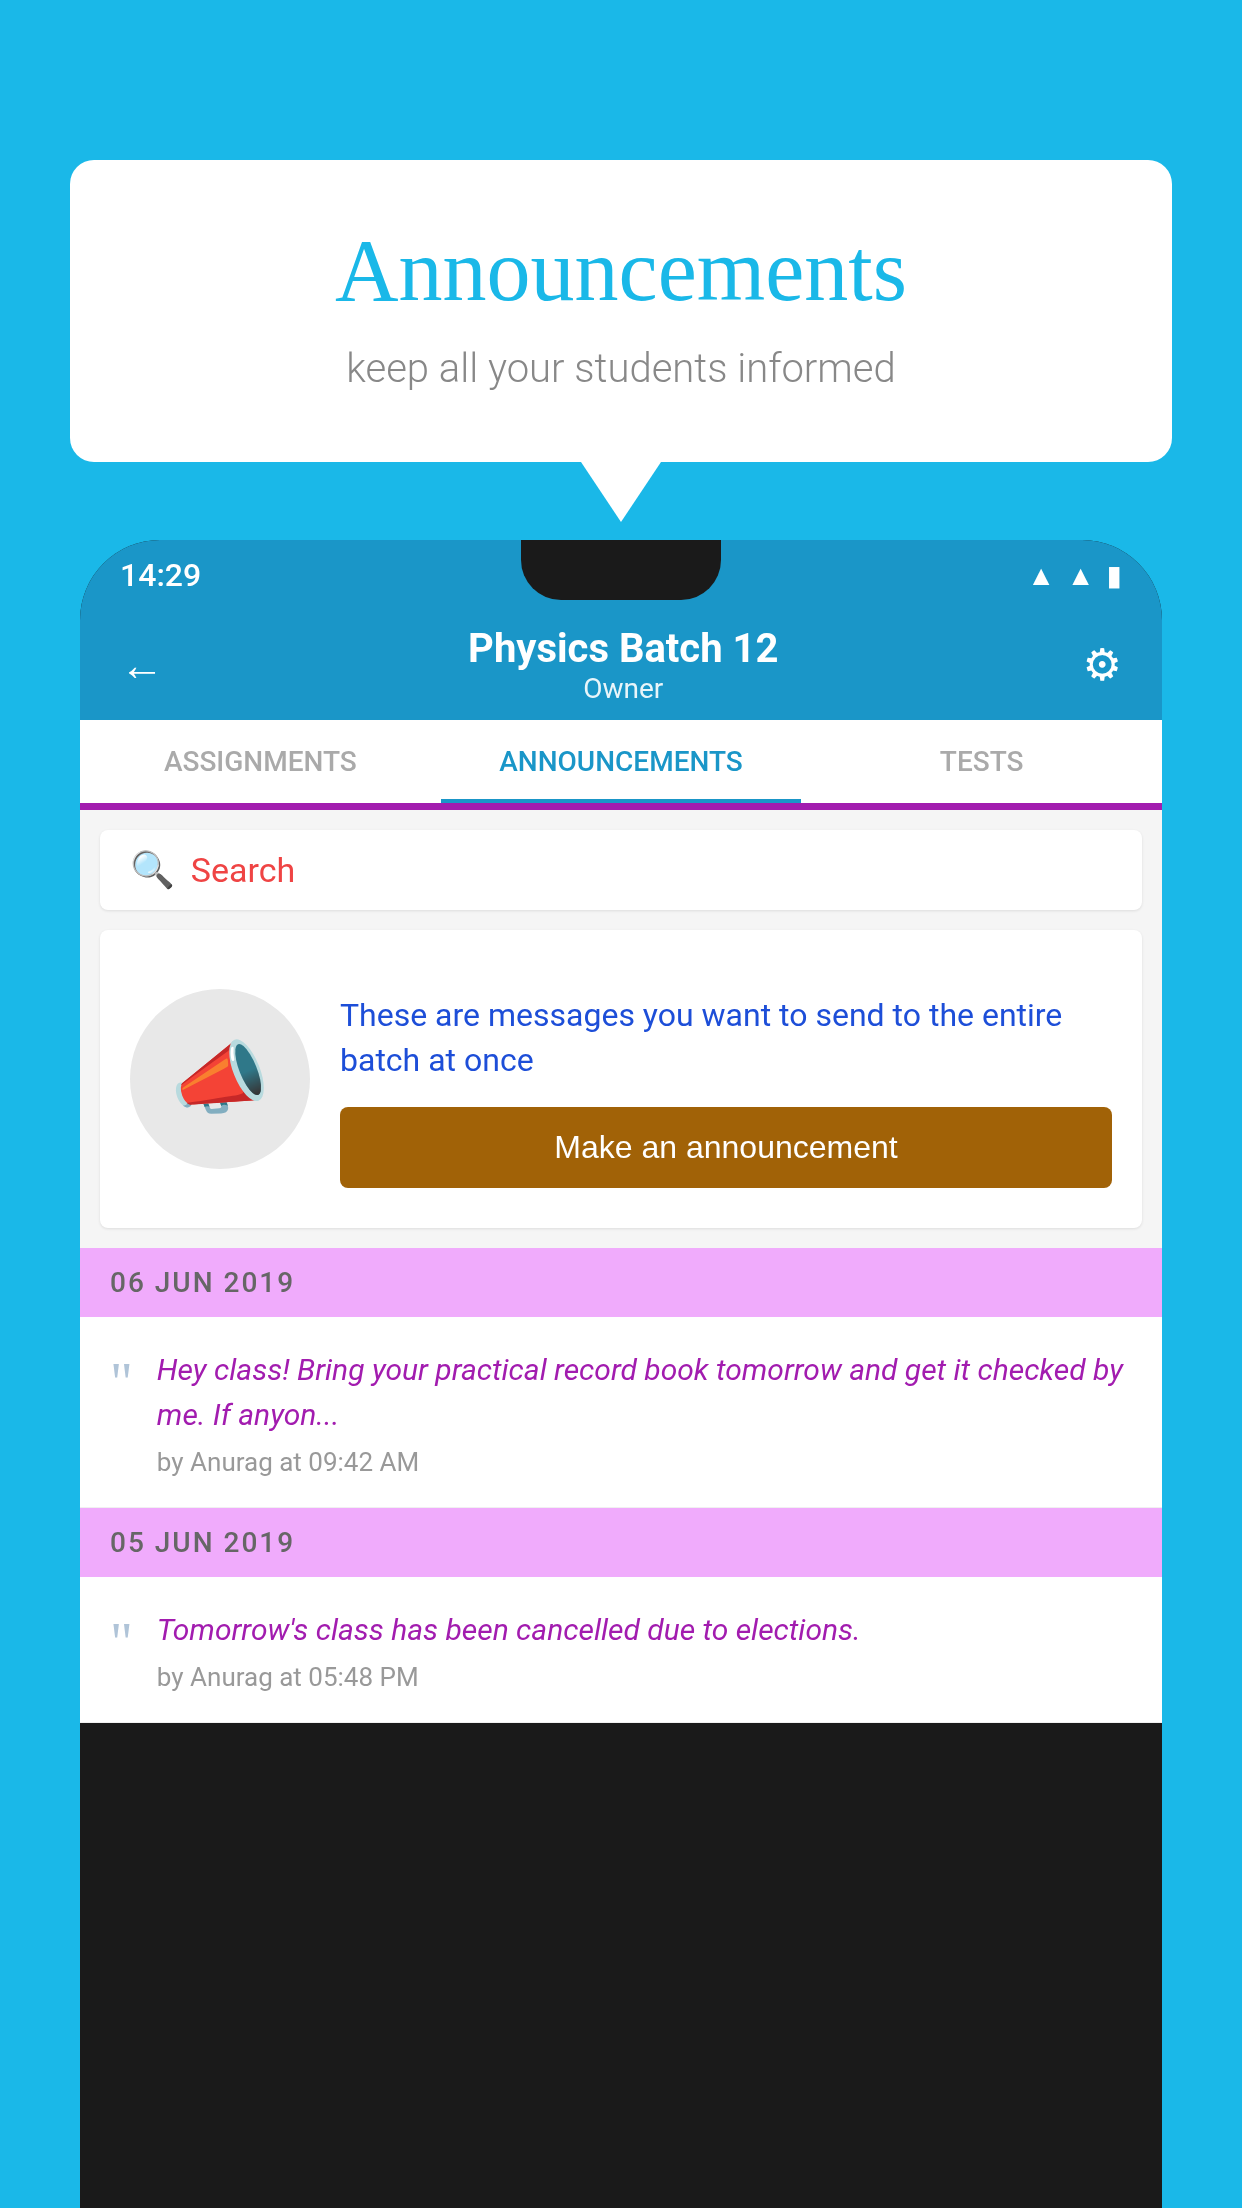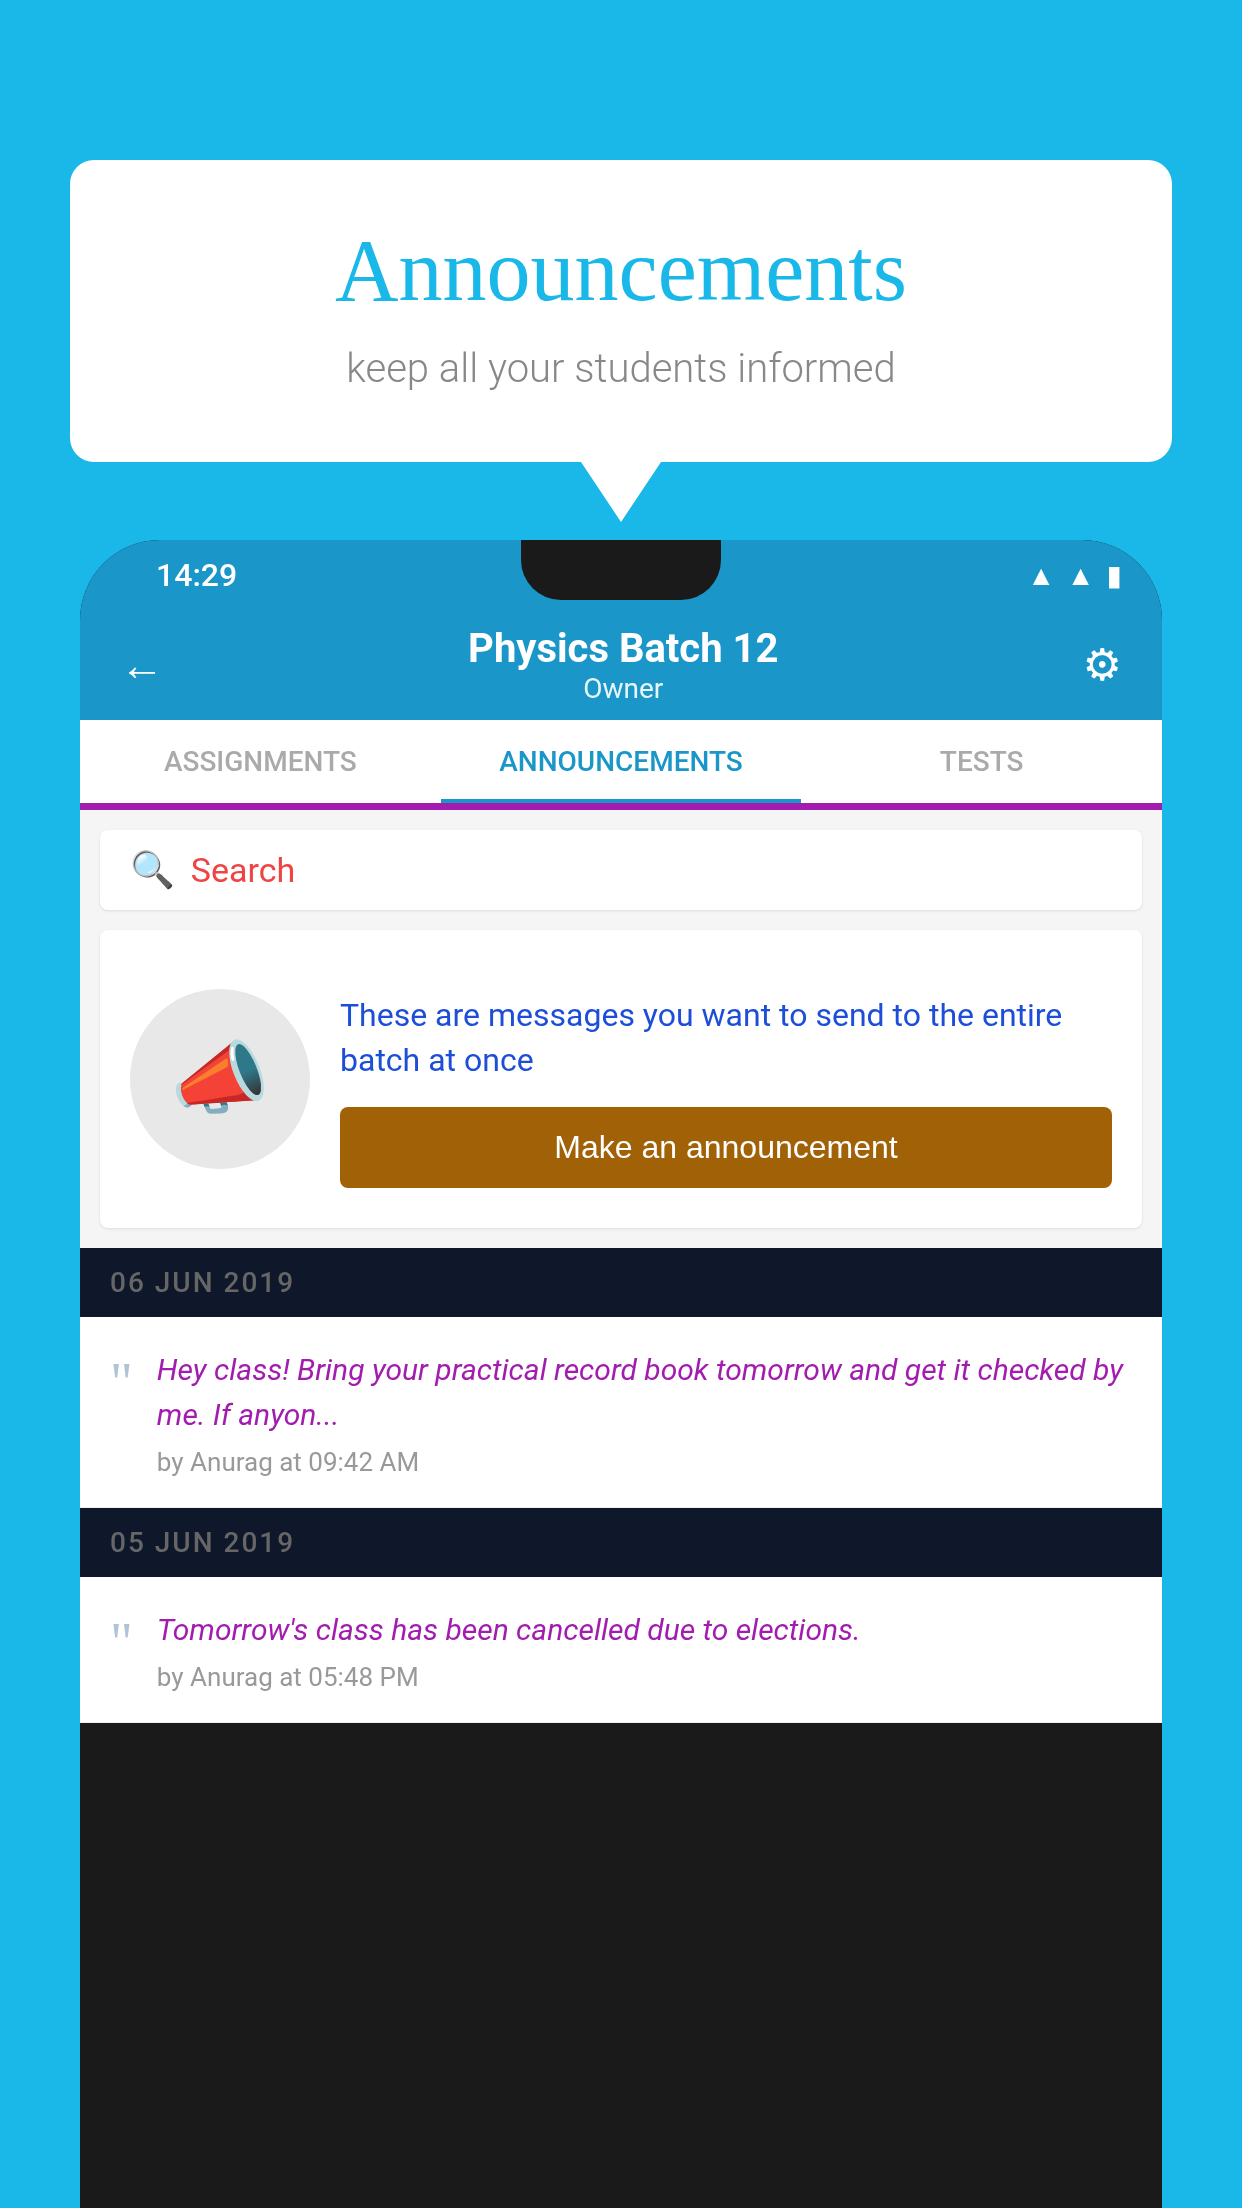--- a/index.html
+++ b/index.html
@@ -77,21 +77,20 @@
       align-items: center;
       justify-content: space-between;
       padding: 0 40px;
       position: relative;
     }
 
     .status-time {
       color: white;
       font-size: 32px;
       font-weight: 500;
-      margin-left: 36px;
     }
 
     .status-icons {
       display: flex;
       align-items: center;
       gap: 12px;
     }
 
     .status-icon {
       color: white;
@@ -257,21 +256,21 @@
       border-radius: 8px;
       padding: 22px 36px;
       font-size: 32px;
       font-weight: 500;
       cursor: pointer;
       width: 100%;
     }
 
     
     .date-section {
-      background: #0f172a;
+      background: #f0abfc;
       padding: 18px 30px;
       font-size: 28px;
       color: #666;
       letter-spacing: 2px;
       font-weight: 500;
     }
 
     
     .announcement-item {
       background: white;

